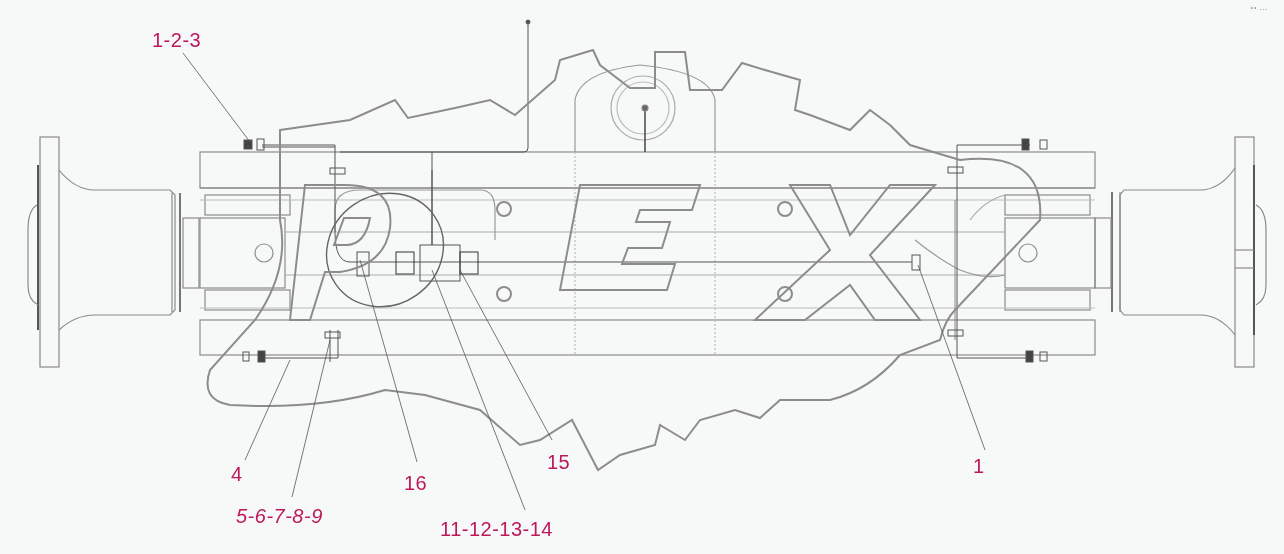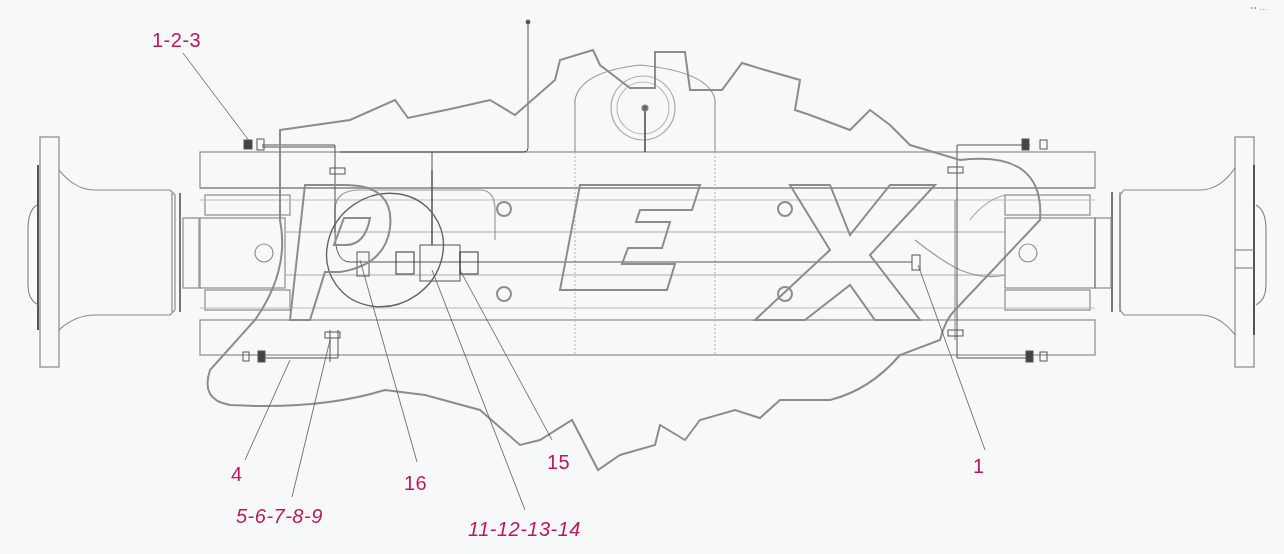--- a/index.html
+++ b/index.html
@@ -138,15 +138,15 @@
     <line x1="985" y1="450" x2="918" y2="265"></line>
   </g>
 </svg>
 
 <div class="corner-mark">°° ∙∙∙</div>
 
 <div class="callout" style="left:152px; top:30px;">1-2-3</div>
 <div class="callout" style="left:231px; top:464px;">4</div>
 <div class="callout" style="left:236px; top:506px;font-style:italic;">5-6-7-8-9</div>
 <div class="callout" style="left:404px; top:473px;">16</div>
-<div class="callout" style="left:468px; top:519px;font-style:italic;">11-12-13-14</div>
+<div class="callout" style="left:440px; top:519px;">11-12-13-14</div>
 <div class="callout" style="left:547px; top:452px;text-align:right;">15</div>
 <div class="callout" style="left:973px; top:456px;">1</div>
 
 </body></html>

